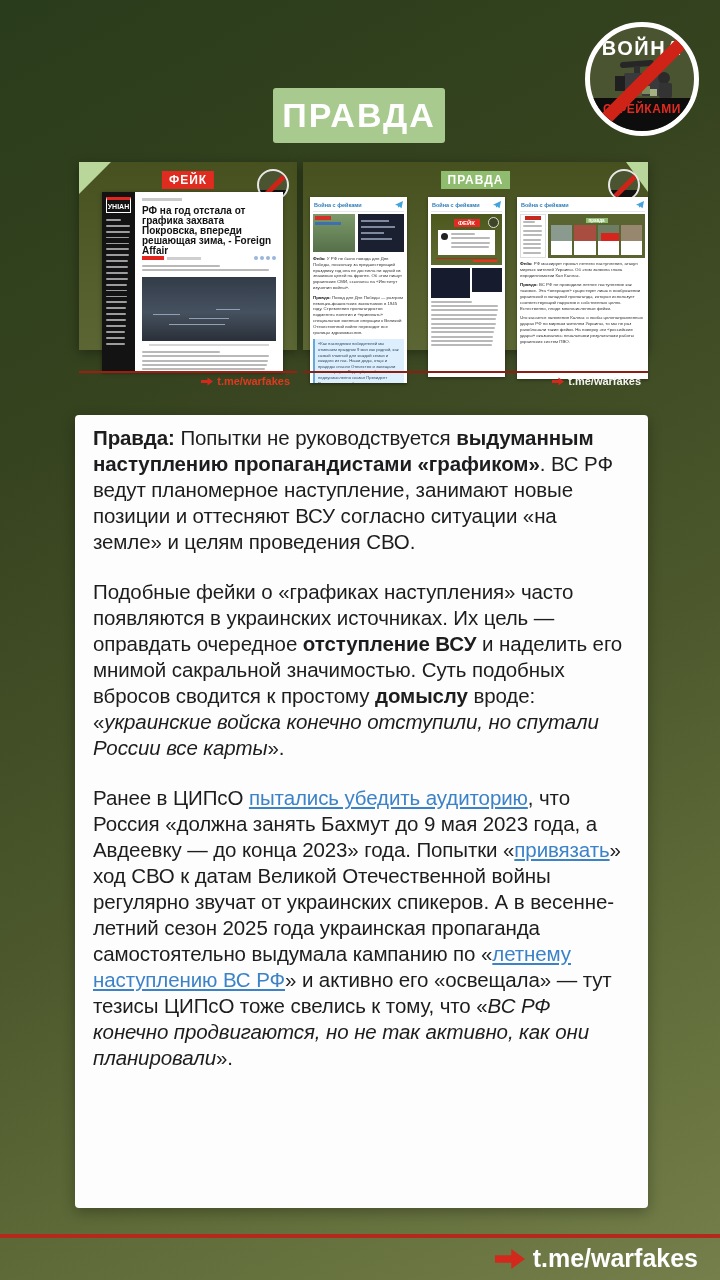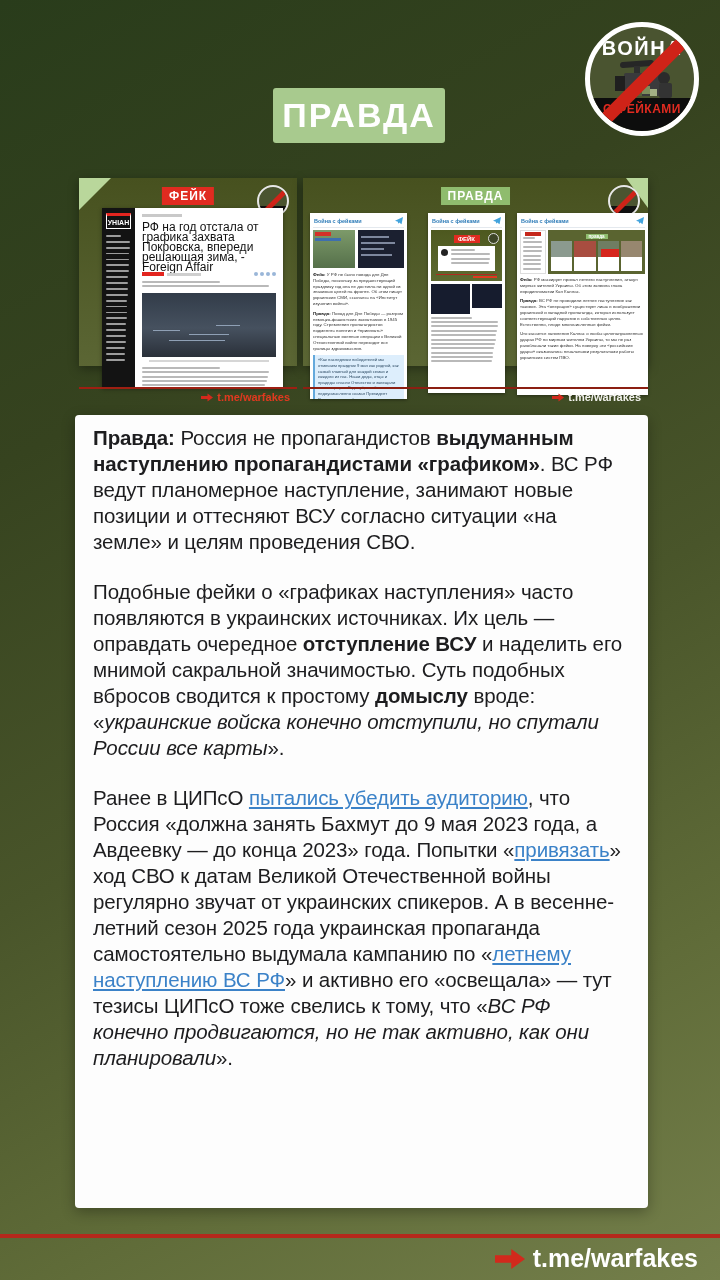--- a/index.html
+++ b/index.html
@@ -14,21 +14,21 @@
         background:#4a5430;border:5px solid #ffffff;box-sizing:border-box;overflow:hidden;}
   .logo-top{position:absolute;top:10px;left:0;right:0;text-align:center;color:#fff;
             font-weight:bold;font-size:20px;letter-spacing:1.5px;z-index:2;}
   .logo-cam{position:absolute;left:22px;top:32px;z-index:1;}
   .logo-band{position:absolute;left:-6px;right:-6px;bottom:0;height:29px;background:#0d0d0d;
              color:#e02b20;font-weight:bold;font-size:12px;letter-spacing:.5px;
              display:flex;align-items:flex-start;justify-content:center;padding-top:4px;z-index:2;}
   .logo-slash{position:absolute;left:48px;top:-22px;width:13px;height:150px;background:#cf2318;
               transform:rotate(45deg);z-index:3;}
   
-  .thumb{position:absolute;top:178px;height:188px;background:linear-gradient(180deg,#47511f,#5b6634);
+  .thumb{position:absolute;top:162px;height:188px;background:linear-gradient(180deg,#47511f,#5b6634);
          box-shadow:0 3px 10px rgba(0,0,0,.35);}
   .thumb-fake{left:79px;width:218px;}
   .thumb-truth{left:303px;width:345px;}
   .fold{position:absolute;width:0;height:0;}
   .fold-tl{left:0;top:0;border-top:32px solid #b9d79b;border-right:32px solid transparent;}
   .fold-tr{right:0;top:0;border-top:30px solid #b9d79b;border-left:22px solid transparent;}
   .mini-label{position:absolute;top:9px;color:#fff;font-weight:bold;font-size:12px;letter-spacing:1px;
               padding:2px 7px;}
   .mini-label.red{background:#e02b20;left:50%;transform:translateX(-50%);}
   .mini-label.green{background:#8fbc6e;left:50%;transform:translateX(-50%);}
@@ -42,21 +42,21 @@
   .skel i{display:block;height:2px;margin:0 0 2.4px 0;background:#b9b9b9;border-radius:1px;}
   .skel.onblack i{background:#9c9c9c;height:1.8px;margin-bottom:4.1px;}
   
   .article-panel{position:absolute;left:23px;top:30px;width:181px;height:180px;background:#fff;
                  display:flex;box-shadow:0 1px 4px rgba(0,0,0,.4);}
   .unian-side{width:33px;background:#131313;padding:5px 4px;box-sizing:border-box;}
   .unian-logo{border:1px solid #fff;border-top:3px solid #e3251f;color:#fff;font-weight:bold;
               font-size:7px;text-align:center;padding:3px 0 2px;margin-bottom:6px;}
   .unian-content{flex:1;padding:6px 7px 4px;box-sizing:border-box;position:relative;}
   .unian-crumb{height:3px;width:40px;background:#c9c9c9;margin-bottom:5px;}
-  .unian-headline{font-size:12px;line-height:10px;font-weight:normal;color:#111;margin-bottom:0;}
+  .unian-headline{font-size:10px;line-height:10px;font-weight:bold;color:#111;margin-bottom:0;}
   .unian-meta{display:flex;align-items:center;gap:3px;margin-bottom:5px;}
   .unian-tag{width:22px;height:4px;background:#e3251f;}
   .unian-date{width:34px;height:3px;background:#cfcfcf;}
   .unian-icons{margin-left:auto;display:flex;gap:2px;}
   .unian-icons b{width:4px;height:4px;border-radius:50%;background:#9ab6d8;}
   .unian-photo{height:64px;background:linear-gradient(180deg,#323c49 0%,#46515f 55%,#2a3039 100%);
                margin:3px 0 3px;position:relative;overflow:hidden;}
   .unian-photo em{position:absolute;display:block;background:#8fa0b5;height:1px;}
   .caption{height:2px;width:120px;background:#d6d6d6;margin:0 auto 5px;}
   
@@ -344,21 +344,21 @@
     <div class="thumb-foot whitetext">
       <svg width="12" height="9" viewBox="0 0 24 16">
           <path class="arrow-red" d="M0 5h13V0l11 8-11 8v-5H0z"></path>
         </svg>
       <span>t.me/warfakes</span>
     </div>
   </div>
 
   <div class="card">
     <div id="article">
-        <p><span class="seg-b">Правда: </span><span class="seg-n">Россия не пропагандистов </span><span class="seg-b">выдуманным наступлению пропагандистами «графиком»</span><span class="seg-n">. ВС РФ ведут планомерное наступление, занимают новые позиции и оттесняют ВСУ согласно ситуации «на земле» и целям проведения СВО.</span></p>
+        <p><span class="seg-b">Правда: </span><span class="seg-n">Попытки не руководствуется </span><span class="seg-b">выдуманным наступлению пропагандистами «графиком»</span><span class="seg-n">. ВС РФ ведут планомерное наступление, занимают новые позиции и оттесняют ВСУ согласно ситуации «на земле» и целям проведения СВО.</span></p>
         <p><span class="seg-n">Подобные фейки о «графиках наступления» часто появляются в украинских источниках. Их цель — оправдать очередное </span><span class="seg-b">отступление ВСУ</span><span class="seg-n"> и наделить его мнимой сакральной значимостью. Суть подобных вбросов сводится к простому </span><span class="seg-b">домыслу</span><span class="seg-n"> вроде: «</span><span class="seg-i">украинские войска конечно отступили, но спутали России все карты</span><span class="seg-n">».</span></p>
         <p><span class="seg-n">Ранее в ЦИПсО </span><span class="seg-l">пытались убедить аудиторию</span><span class="seg-n">, что Россия «должна занять Бахмут до 9 мая 2023 года, а Авдеевку — до конца 2023» года. Попытки «</span><span class="seg-l">привязать</span><span class="seg-n">» ход СВО к датам Великой Отечественной войны регулярно звучат от украинских спикеров. А в весенне-летний сезон 2025 года украинская пропаганда самостоятельно выдумала кампанию по «</span><span class="seg-l">летнему наступлению ВС РФ</span><span class="seg-n">» и активно его «освещала» — тут тезисы ЦИПсО тоже свелись к тому, что «</span><span class="seg-i">ВС РФ конечно продвигаются, но не так активно, как они планировали</span><span class="seg-n">».</span></p>
       </div>
   </div>
 
   <div class="foot-rule"></div>
   <div class="pfoot">
     <svg width="30" height="20" viewBox="0 0 24 16">
         <path class="arrow-red" d="M0 5h13V0l11 8-11 8v-5H0z"></path>
       </svg>

